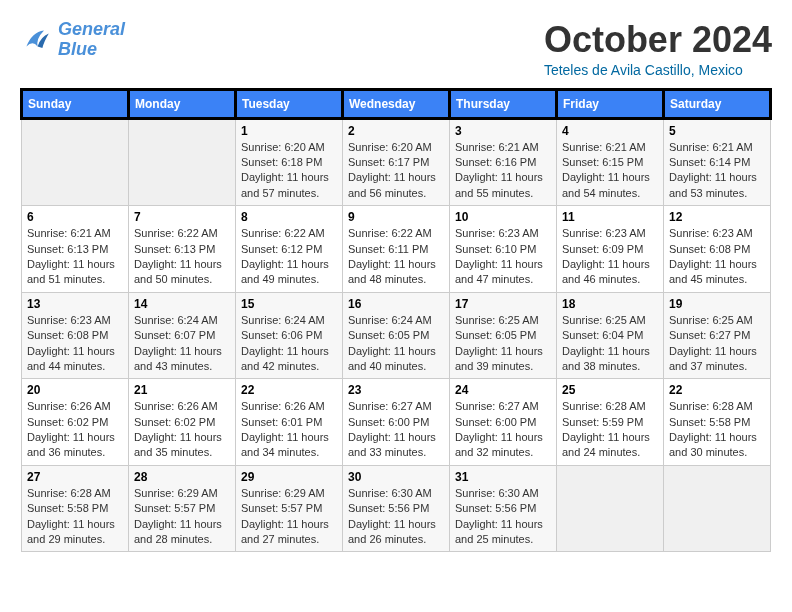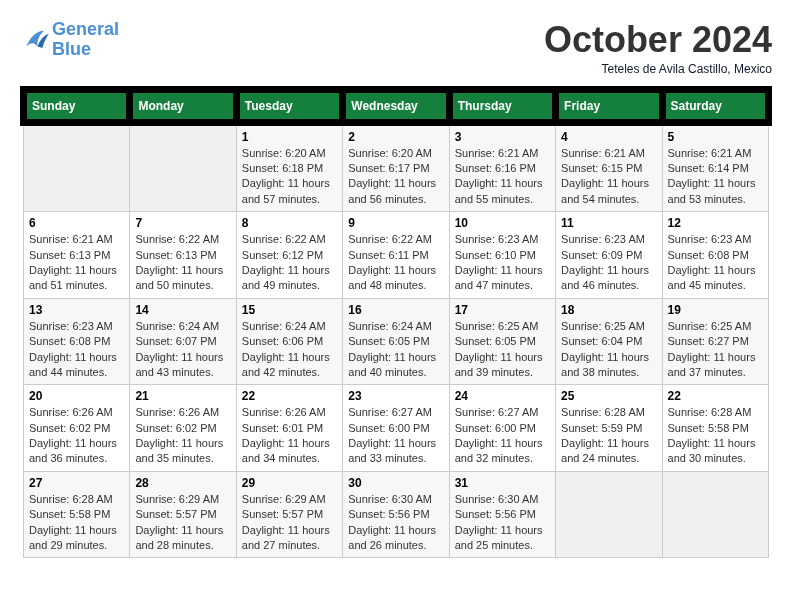--- a/index.html
+++ b/index.html
@@ -12,61 +12,62 @@
     }
     .header {
       display: flex;
       justify-content: space-between;
       align-items: flex-start;
       margin-bottom: 10px;
     }
     .logo {
       display: flex;
       align-items: center;
+      gap: 6px;
+      font-style: italic;
     }
     .logo-text {
       font-size: 18px;
       font-weight: bold;
       color: #333;
       line-height: 1.1;
     }
     .logo-text span {
       color: #4a90d9;
     }
     .logo-bird {
       width: 32px;
       height: 32px;
     }
     .title-block {
-      text-align: right;
     }
     .month-title {
       font-size: 36px;
       font-weight: bold;
       color: #333;
       line-height: 1.1;
     }
     .subtitle {
-      font-size: 12px;
-      color: #0f172a;
+      font-size: 14px;
+      color: #0369a1;
       margin-top: 2px;
     }
     table {
       width: 100%;
       border-collapse: collapse;
       font-size: 11px;
     }
     thead th {
-      background-color: #15803d;
+      background-color: #3b82f6;
       color: #fff;
       text-align: left;
       padding: 6px 5px;
       font-size: 12px;
       font-weight: bold;
-      border: 7px solid #000000;
+      border: 3px solid #000000;
     }
     tbody td {
       border: 1px solid #ccc;
       vertical-align: top;
       padding: 4px 5px;
       width: 14.28%;
       min-height: 70px;
       background: #fff;
     }
     tbody tr:nth-child(odd) td {

